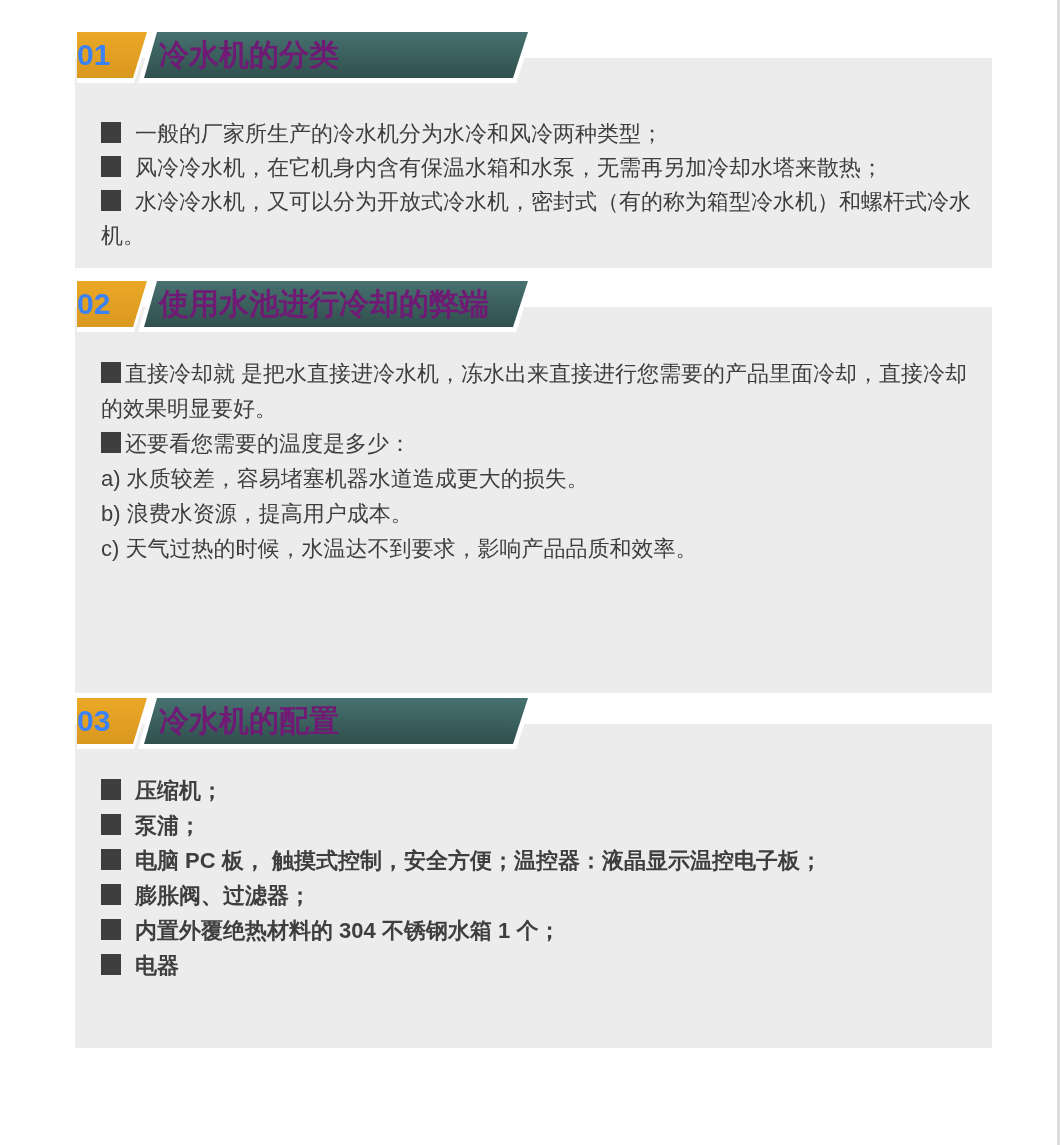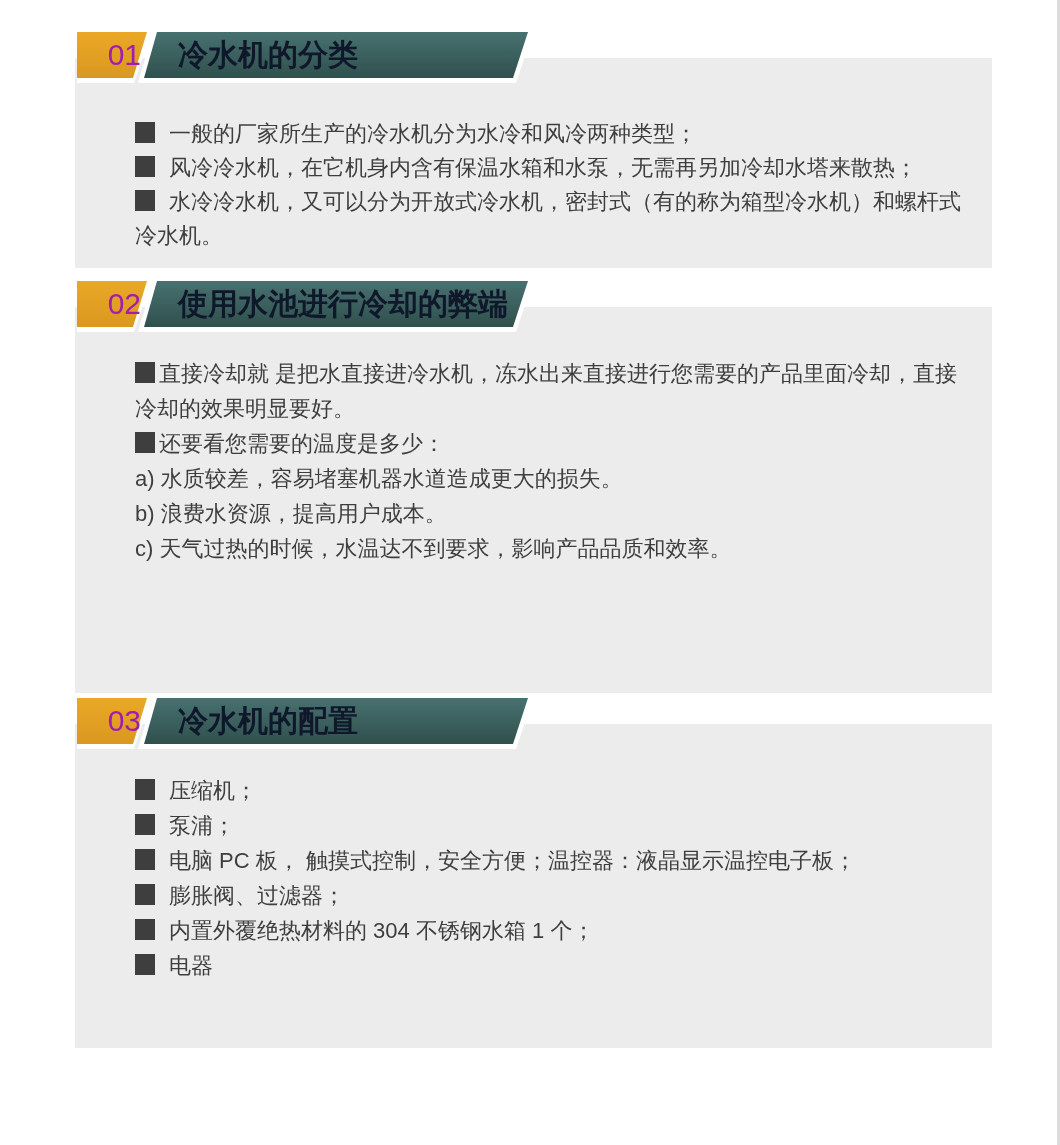--- a/index.html
+++ b/index.html
@@ -34,51 +34,50 @@
     left: 2px;
     width: 470px;
     height: 52px;
   }
   .header svg { position: absolute; top: 0; left: 0; overflow: visible; }
   .header .num {
     position: absolute;
     top: 0; left: 0;
     width: 64px; height: 46px;
     line-height: 46px;
-    text-align: right;
+    text-align: left;
     font-size: 30px;
-    font-weight: normal;
-    color: #a21caf;
+    font-weight: bold;
+    color: #3b82f6;
   }
   .header .title {
     position: absolute;
     top: 0; left: 82px;
     height: 46px;
     line-height: 46px;
     font-size: 30px;
     font-weight: bold;
-    color: #0f172a;
+    color: #701a75;
     white-space: nowrap;
-    margin-left: 19px;
   }
-  .content { padding: 0 14px 0 26px; margin-left: 34px; }
+  .content { padding: 0 14px 0 26px; }
   .item { font-size: 22px; }
   .sec1 .item { line-height: 34px; }
   .sec2 .item, .sec3 .item { line-height: 35px; }
   .sq {
     display: inline-block;
     width: 20px; height: 21px;
     background: #3e3e3e;
     vertical-align: -2px;
   }
   .item.bullet .sq { margin-right: 14px; }
   .item.tight .sq { margin-right: 4px; }
   .pad1 { padding-top: 59px; }
   .pad2 { padding-top: 49px; }
-  .pad3 { padding-top: 49px; }
+  .pad3 { padding-top: 49px; font-weight: bold; }
 </style>
 </head>
 <body>
 
 <svg width="0" height="0" style="position:absolute">
   <defs>
     <linearGradient id="gradOrange" x1="0" y1="0" x2="0" y2="1">
       <stop offset="0" stop-color="#EBA827"></stop>
       <stop offset="1" stop-color="#D9981F"></stop>
     </linearGradient>

